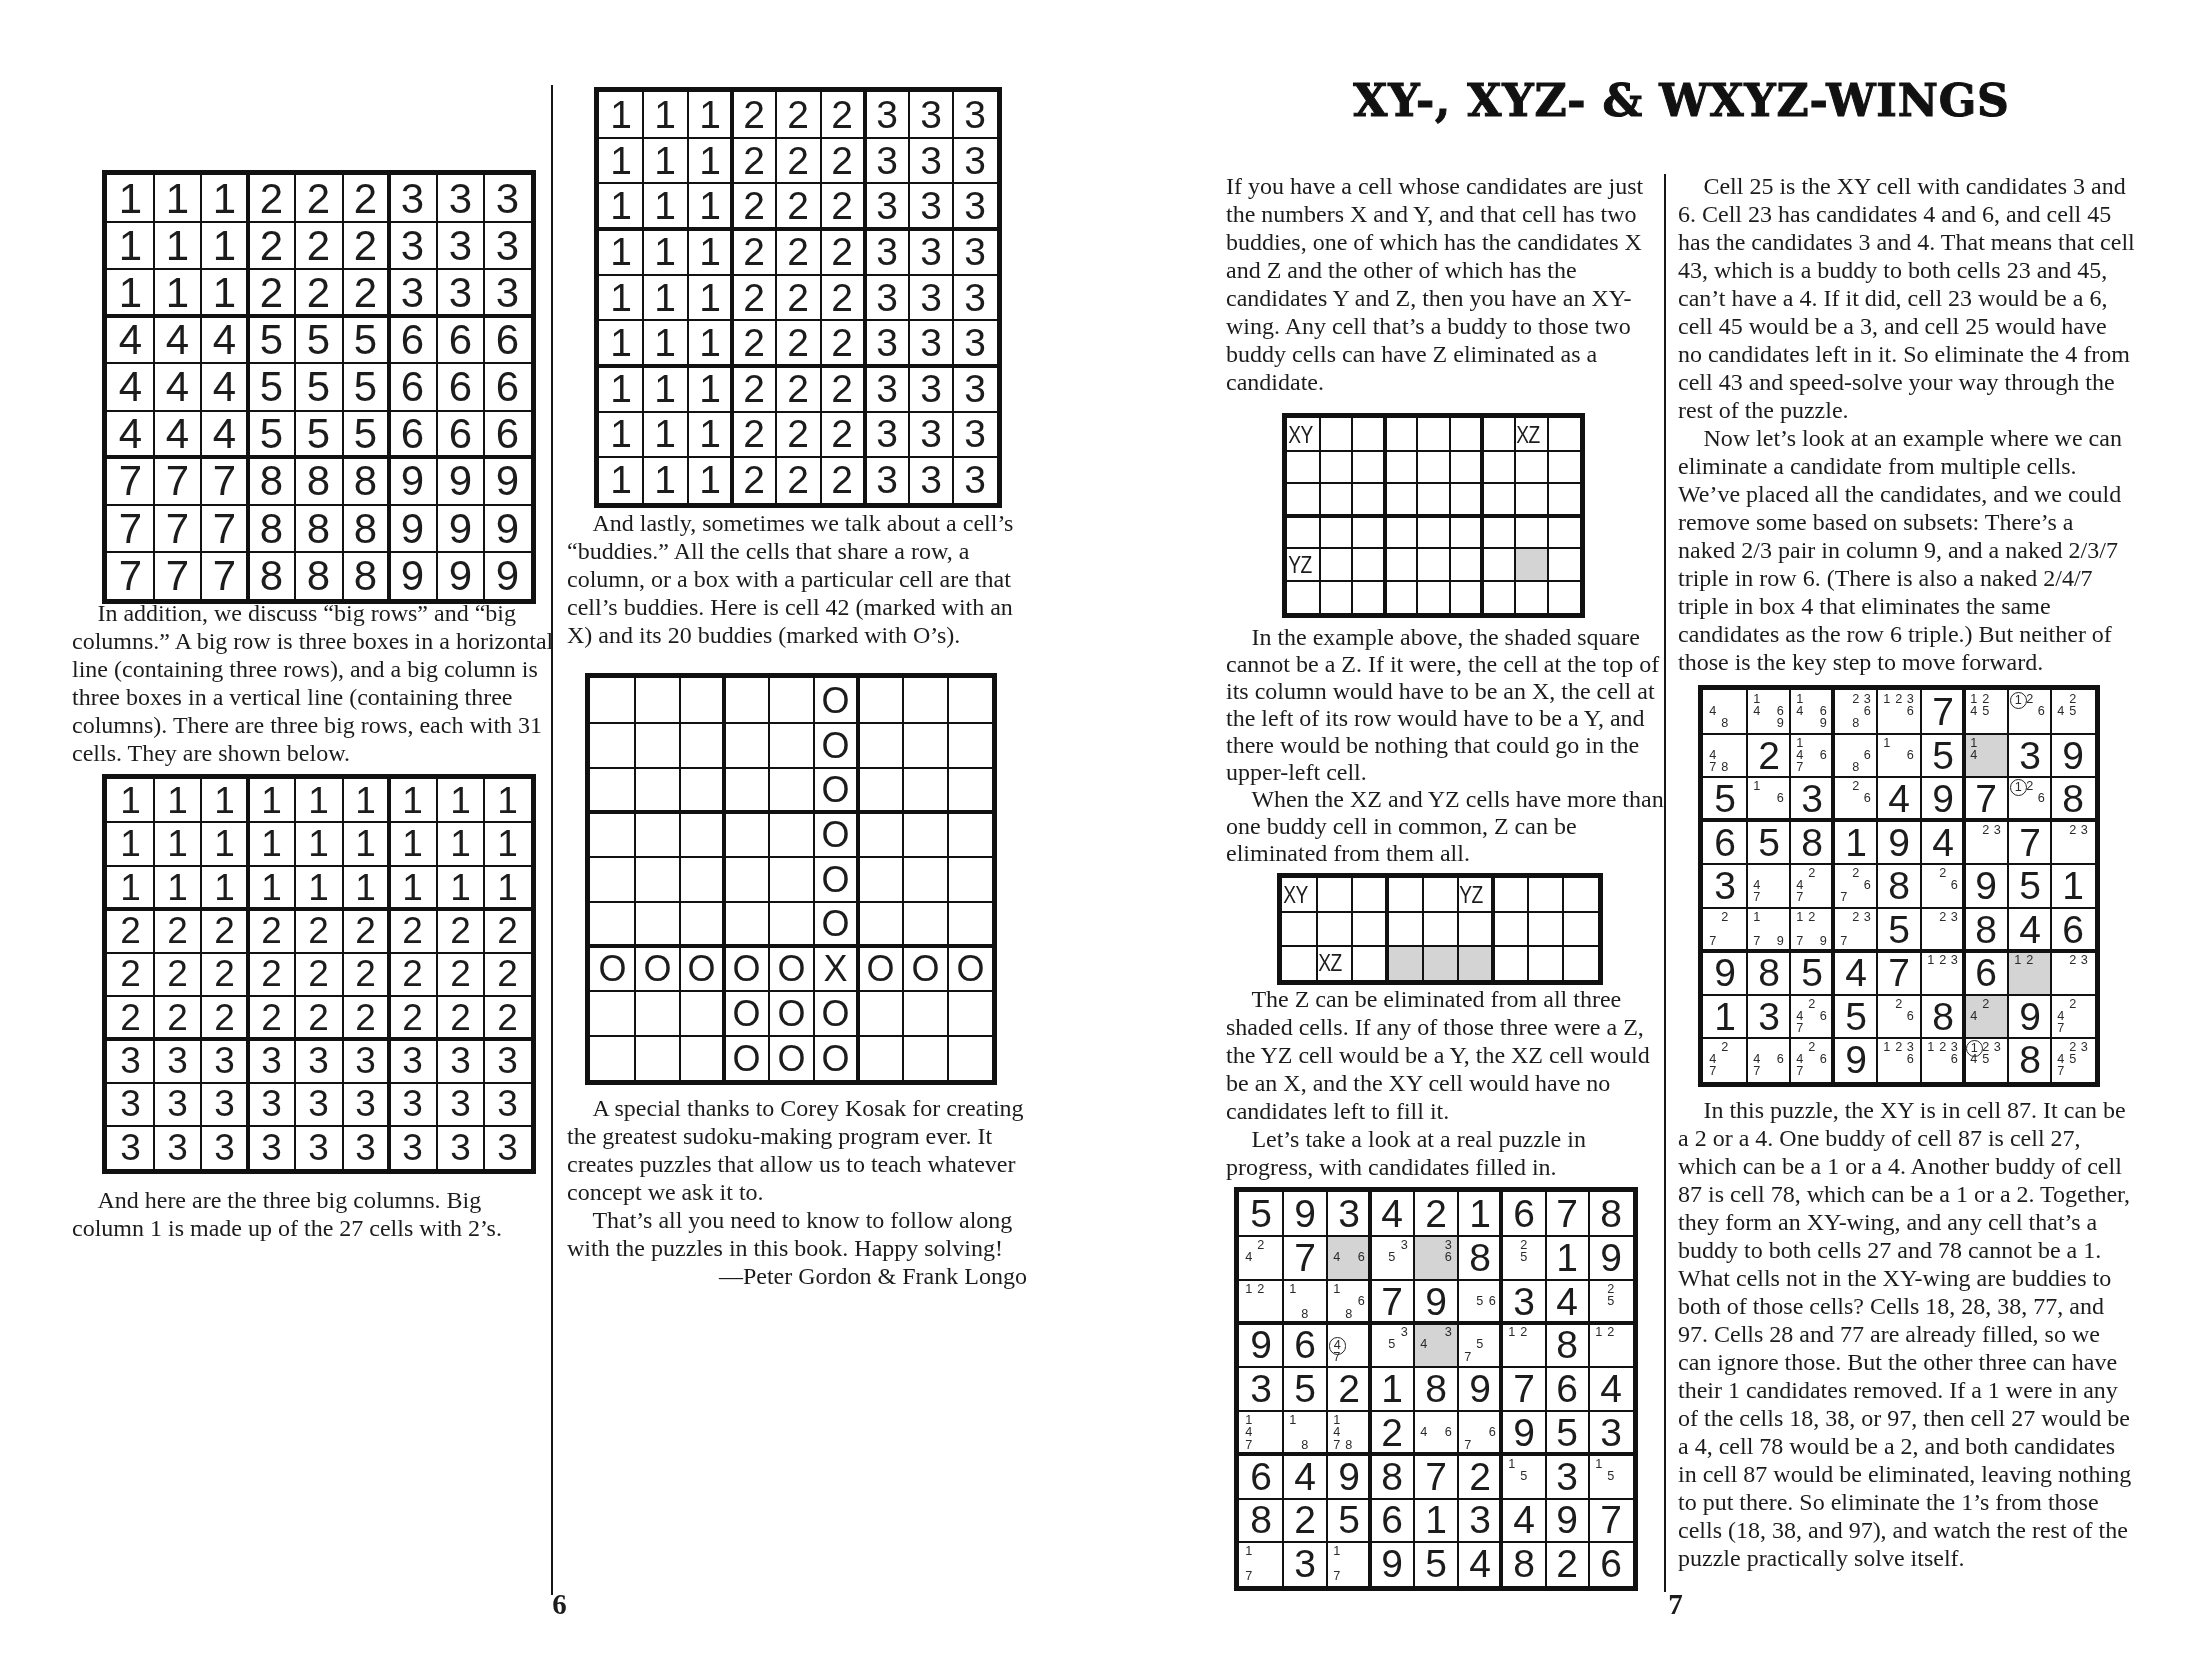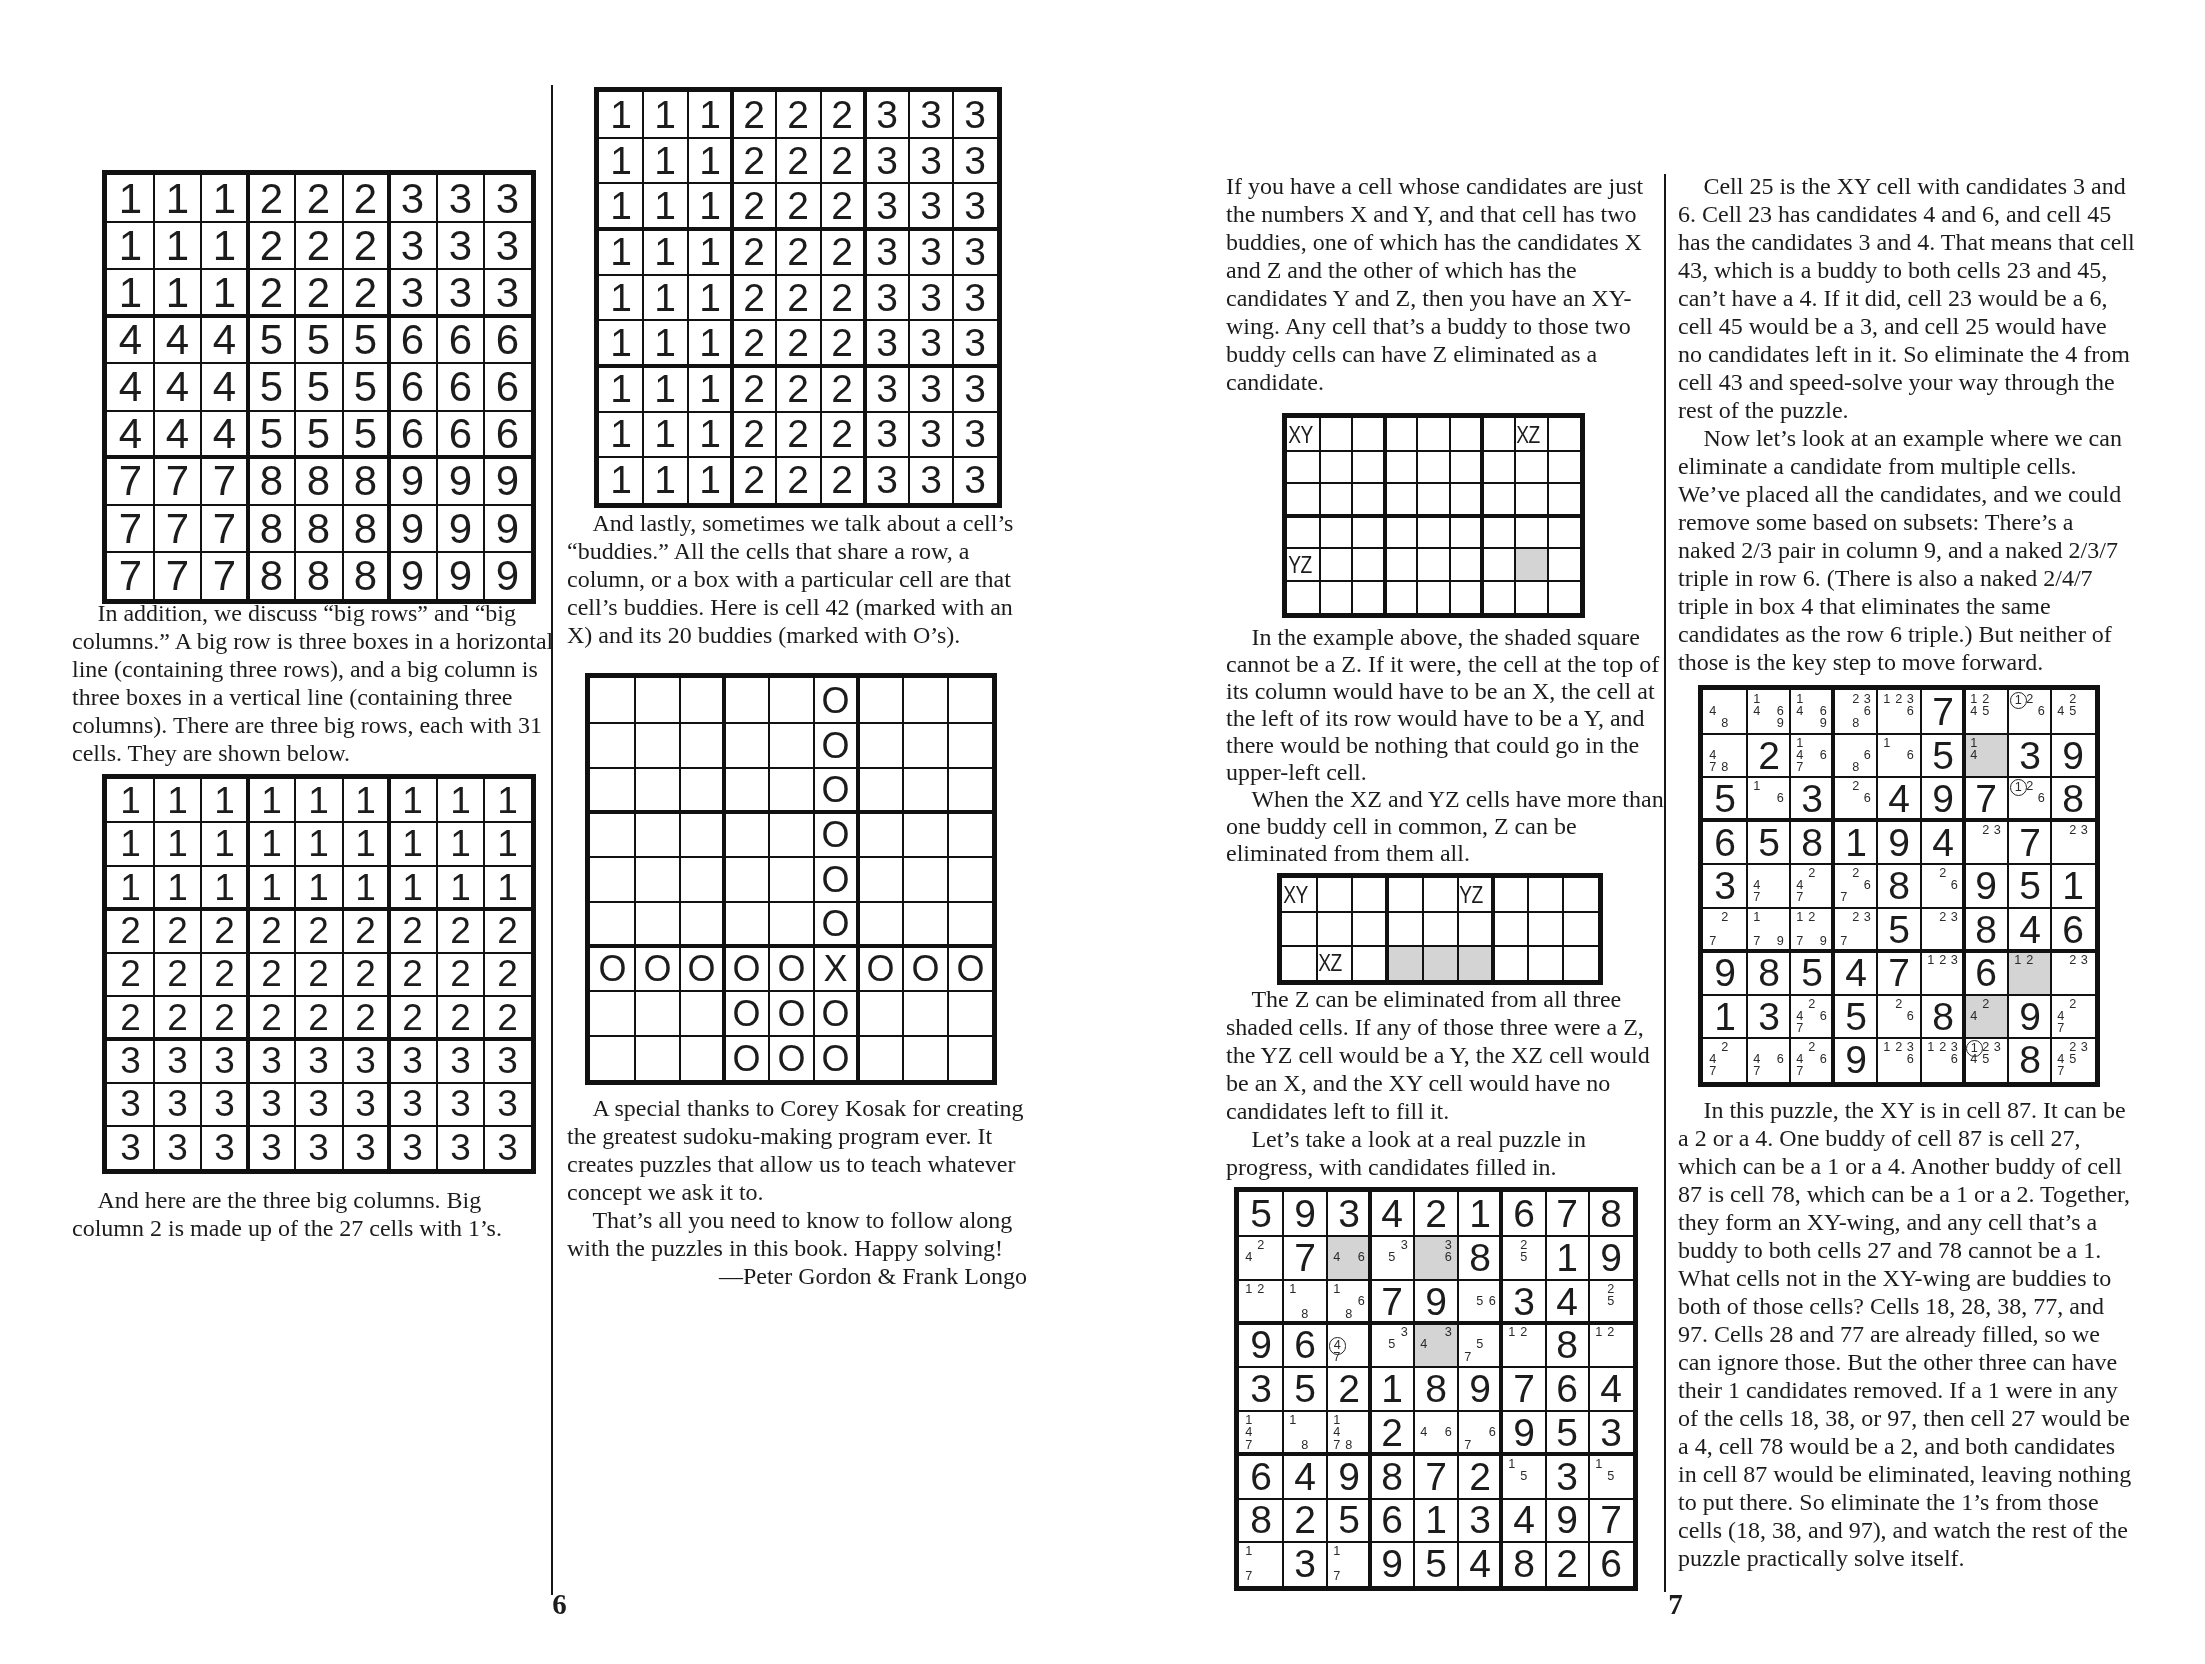--- a/index.html
+++ b/index.html
@@ -559,21 +559,21 @@
       <div class="gline" style="left: 0px; top: 42px; width: 424px; height: 1.7px;"></div>
       <div class="gline" style="left: 0px; top: 86px; width: 424px; height: 1.7px;"></div>
       <div class="gline" style="left: 0px; top: 128px; width: 424px; height: 4.2px;"></div>
       <div class="gline" style="left: 0px; top: 173px; width: 424px; height: 1.7px;"></div>
       <div class="gline" style="left: 0px; top: 216px; width: 424px; height: 1.7px;"></div>
       <div class="gline" style="left: 0px; top: 258px; width: 424px; height: 4.2px;"></div>
       <div class="gline" style="left: 0px; top: 303px; width: 424px; height: 1.7px;"></div>
       <div class="gline" style="left: 0px; top: 346px; width: 424px; height: 1.7px;"></div>
     </div>
 
-  <p class="para indent" style="left:72px;top:1186px;width:479px">And here are the three big columns. Big column 2 is made up of the 27 cells with 1’s.</p>
+  <p class="para indent" style="left:72px;top:1186px;width:479px">And here are the three big columns. Big column 1 is made up of the 27 cells with 2’s.</p>
 
   <div class="divider" style="left:551px;top:85px;height:1510px"></div>
 
   <div class="grid digits-sm" style="left: 594px; top: 87px; width: 398px; height: 411px;">
       <div class="gcell" style="left: 0px; top: 0px; width: 44px; height: 46px;">
         <span class="gtext">1</span>
       </div>
       <div class="gcell" style="left: 44px; top: 0px; width: 44px; height: 46px;">
         <span class="gtext">1</span>
       </div>
@@ -977,20 +977,21 @@
     </div>
 
   <div class="flow" style="left:567px;top:1094px;width:465px">
     <p class="indent">A special thanks to Corey Kosak for creating the greatest sudoku-making program ever. It creates puzzles that allow us to teach whatever concept we ask it to.</p>
     <p class="indent">That’s all you need to know to follow along with the puzzles in this book. Happy solving!</p>
     <p class="sig">—Peter Gordon &amp; Frank Longo</p>
   </div>
 
   <div class="pagenum" style="left:534px;top:1588px">6</div>
 
+  <h1 class="title" style="margin:0">XY-, XYZ- &amp; WXYZ-WINGS</h1>
 
   <p class="para" style="left:1226px;top:172px;width:439px">If you have a cell whose candidates are just the numbers X and Y, and that cell has two buddies, one of which has the candidates X and Z and the other of which has the candidates Y and Z, then you have an XY-wing. Any cell that’s a buddy to those two buddy cells can have Z eliminated as a candidate.</p>
 
   <div class="grid mini" style="left: 1282px; top: 413px; width: 293px; height: 195px;">
       <div class="gcell" style="left: 0px; top: 0px; width: 33px; height: 33px;">
         <span class="glabel">XY</span>
       </div>
       <div class="gcell" style="left: 33px; top: 0px; width: 33px; height: 33px;"></div>
       <div class="gcell" style="left: 65px; top: 0px; width: 33px; height: 33px;"></div>
       <div class="gcell" style="left: 98px; top: 0px; width: 33px; height: 33px;"></div>

